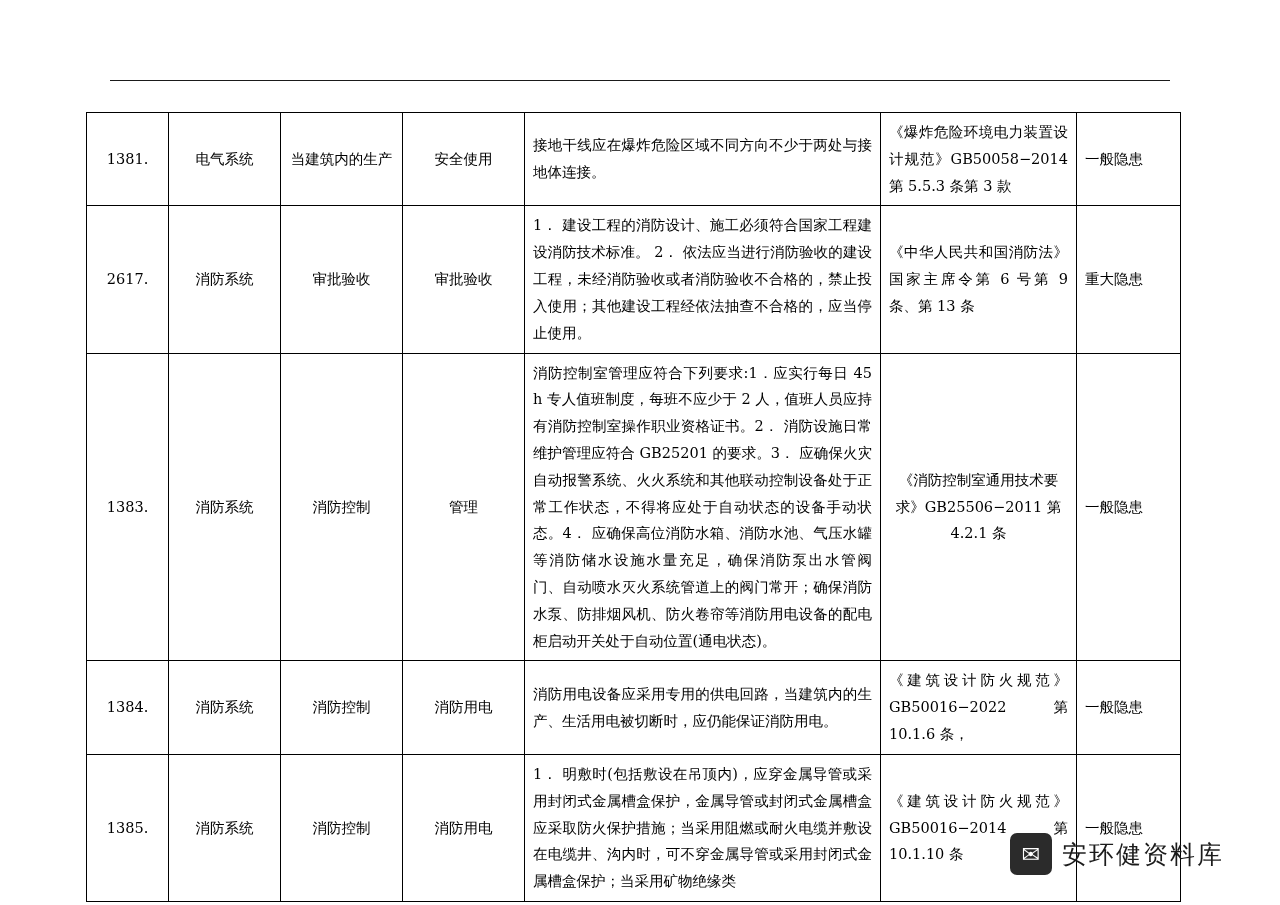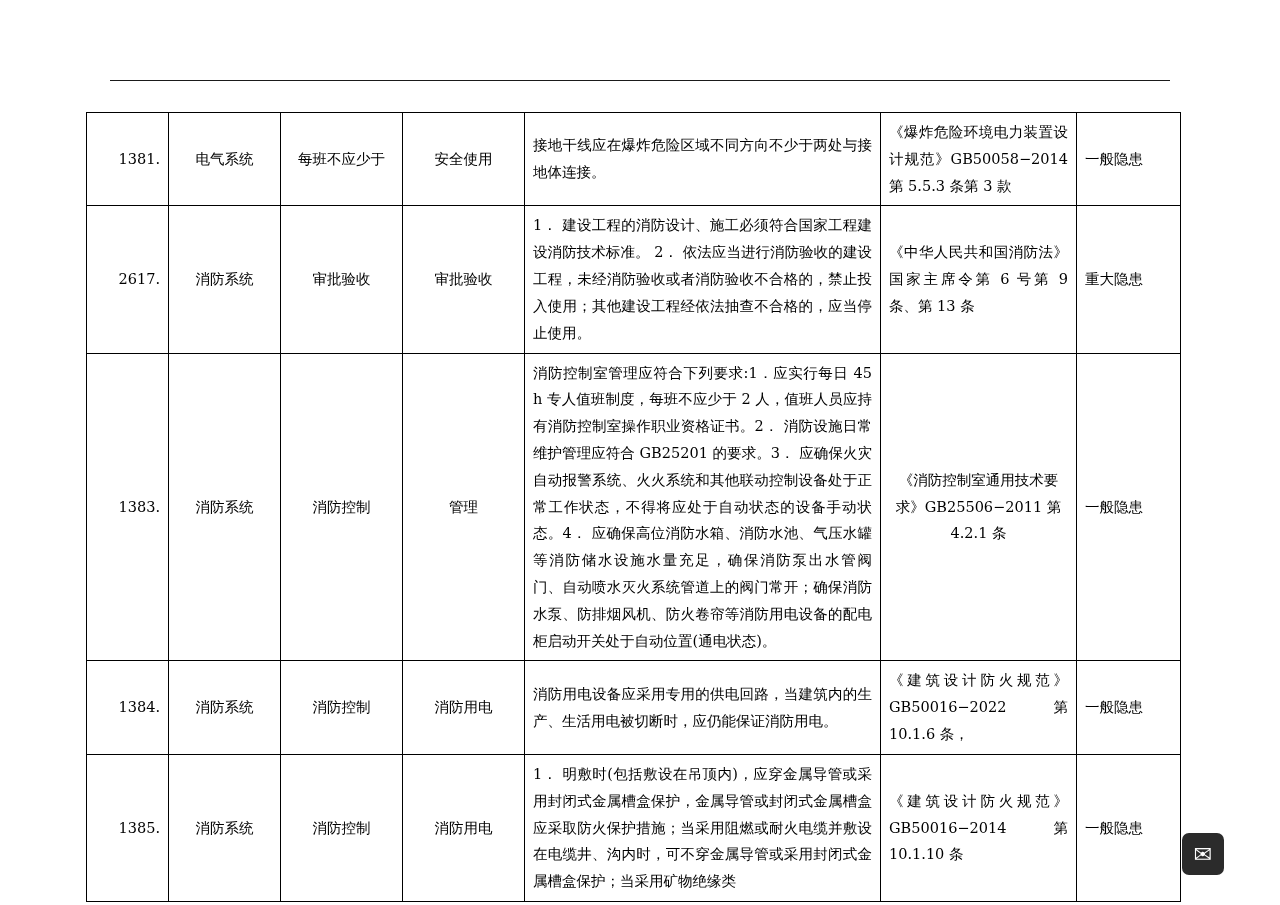--- a/index.html
+++ b/index.html
@@ -50,21 +50,21 @@
   }
   col.c-num    { width: 82px; }
   col.c-sys    { width: 112px; }
   col.c-sub    { width: 122px; }
   col.c-item   { width: 122px; }
   col.c-desc   { width: 356px; }
   col.c-basis  { width: 196px; }
   col.c-level  { width: 104px; }
 
   td.num {
-    text-align: right;
+    text-align: center;
     padding-left: 14px;
     font-family: "DejaVu Serif", "Liberation Serif", serif;
     font-size: 15px;
   }
   td.center {
     text-align: center;
   }
   td.desc {
     text-align: justify;
     text-justify: inter-ideograph;
@@ -125,21 +125,21 @@
         <col class="c-sub">
         <col class="c-item">
         <col class="c-desc">
         <col class="c-basis">
         <col class="c-level">
       </colgroup>
       <tbody>
         <tr>
           <td class="num">1381.</td>
           <td class="center">电气系统</td>
-          <td class="center">每班不应少于</td>
+          <td class="center">当建筑内的生产</td>
           <td class="center">安全使用</td>
           <td class="desc">接地干线应在爆炸危险区域不同方向不少于两处与接地体连接。</td>
           <td class="basis">《爆炸危险环境电力装置设计规范》GB50058−2014 第 5.5.3 条第 3 款</td>
           <td class="level">一般隐患</td>
         </tr>
         <tr>
           <td class="num">2617.</td>
           <td class="center">消防系统</td>
           <td class="center">审批验收</td>
           <td class="center">审批验收</td>
@@ -174,15 +174,16 @@
           <td class="desc">1． 明敷时(包括敷设在吊顶内)，应穿金属导管或采用封闭式金属槽盒保护，金属导管或封闭式金属槽盒应采取防火保护措施；当采用阻燃或耐火电缆并敷设在电缆井、沟内时，可不穿金属导管或采用封闭式金属槽盒保护；当采用矿物绝缘类</td>
           <td class="basis">《建筑设计防火规范》GB50016−2014 第 10.1.10 条</td>
           <td class="level">一般隐患</td>
         </tr>
       </tbody>
     </table>
   </div>
 
   <div class="logo-area">
     <div class="logo-badge">✉</div>
+    <div class="logo-text">安环健资料库</div>
   </div>
 
 </div>
 
 </body></html>

